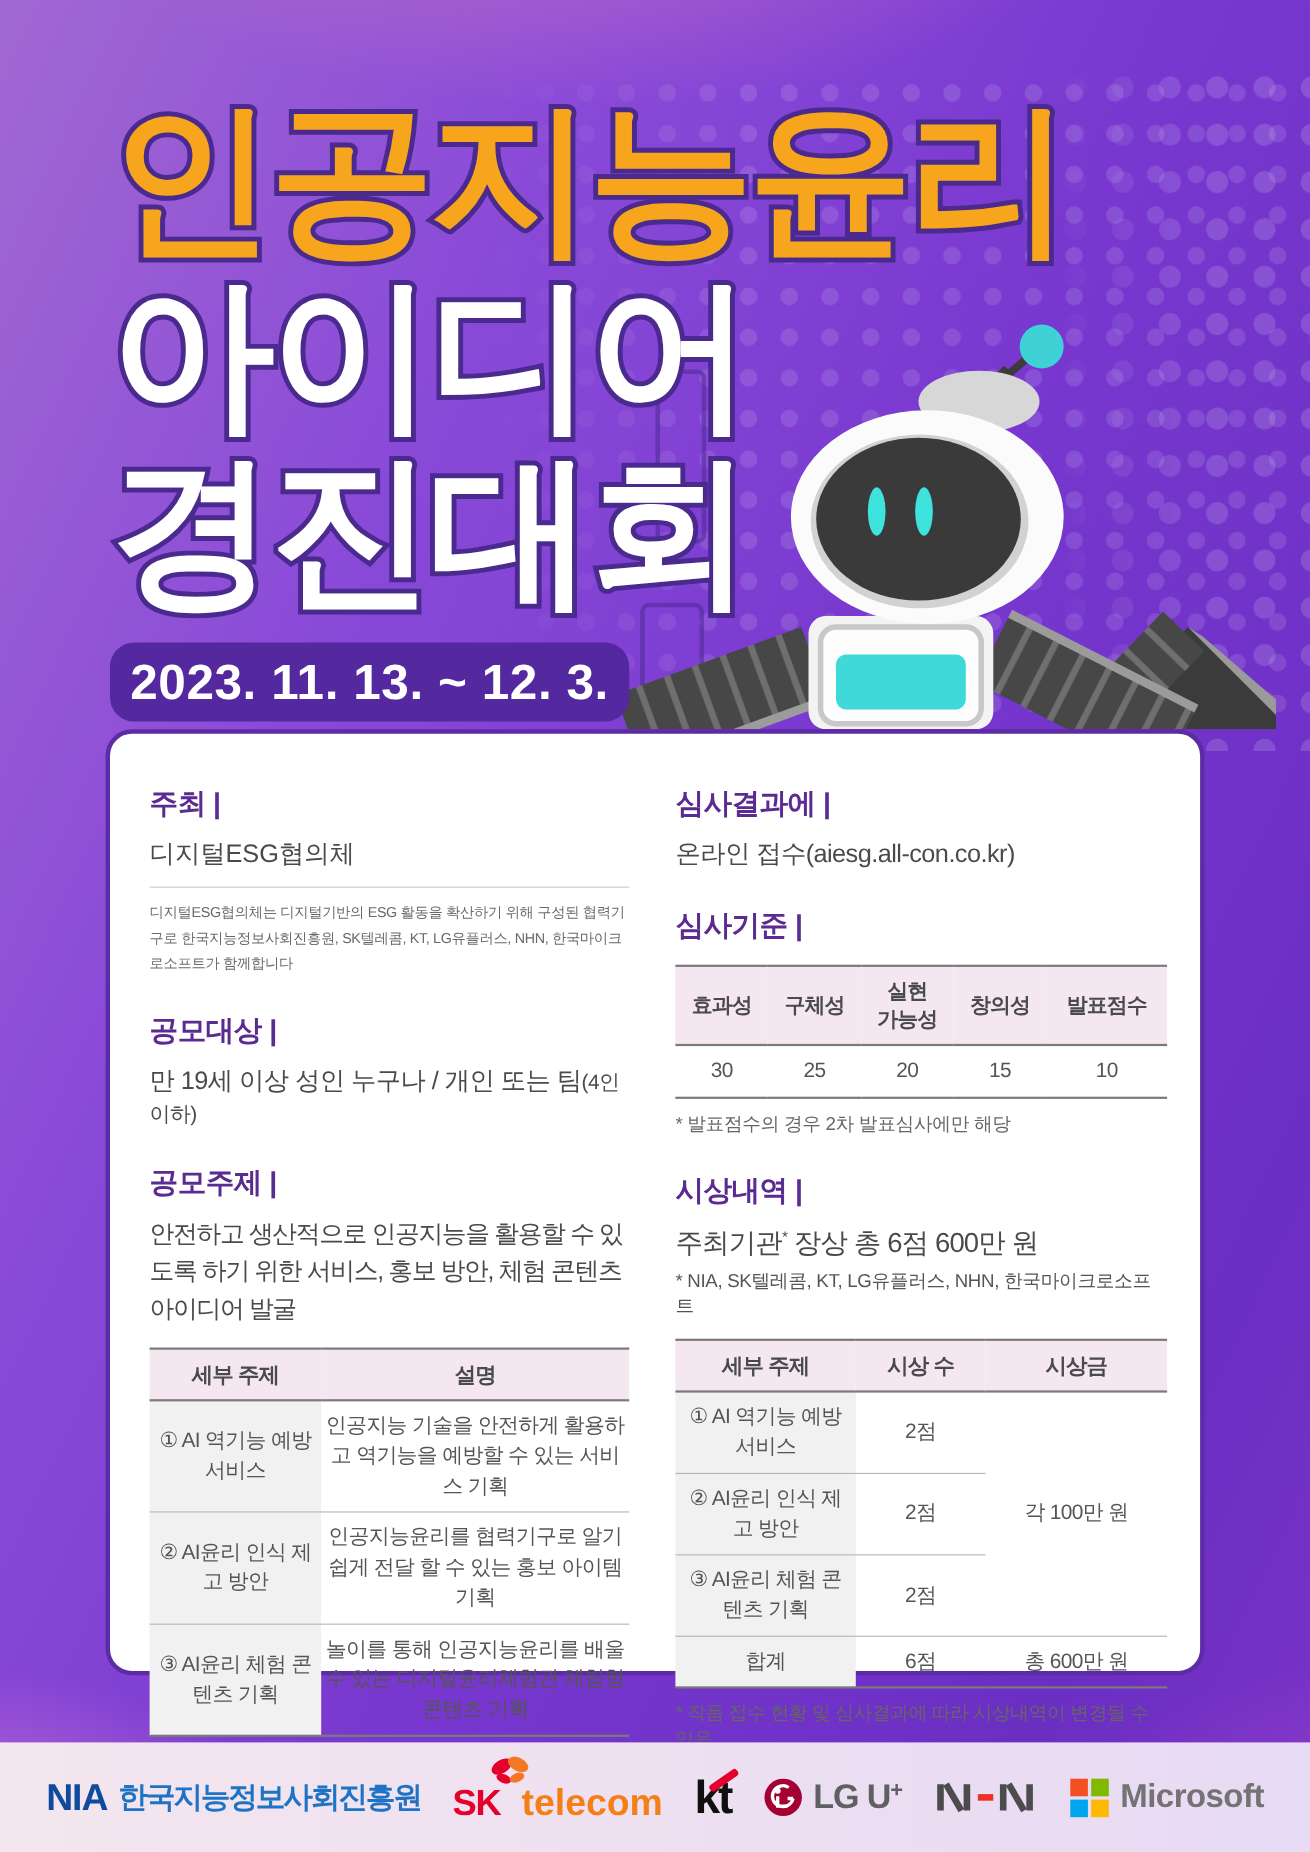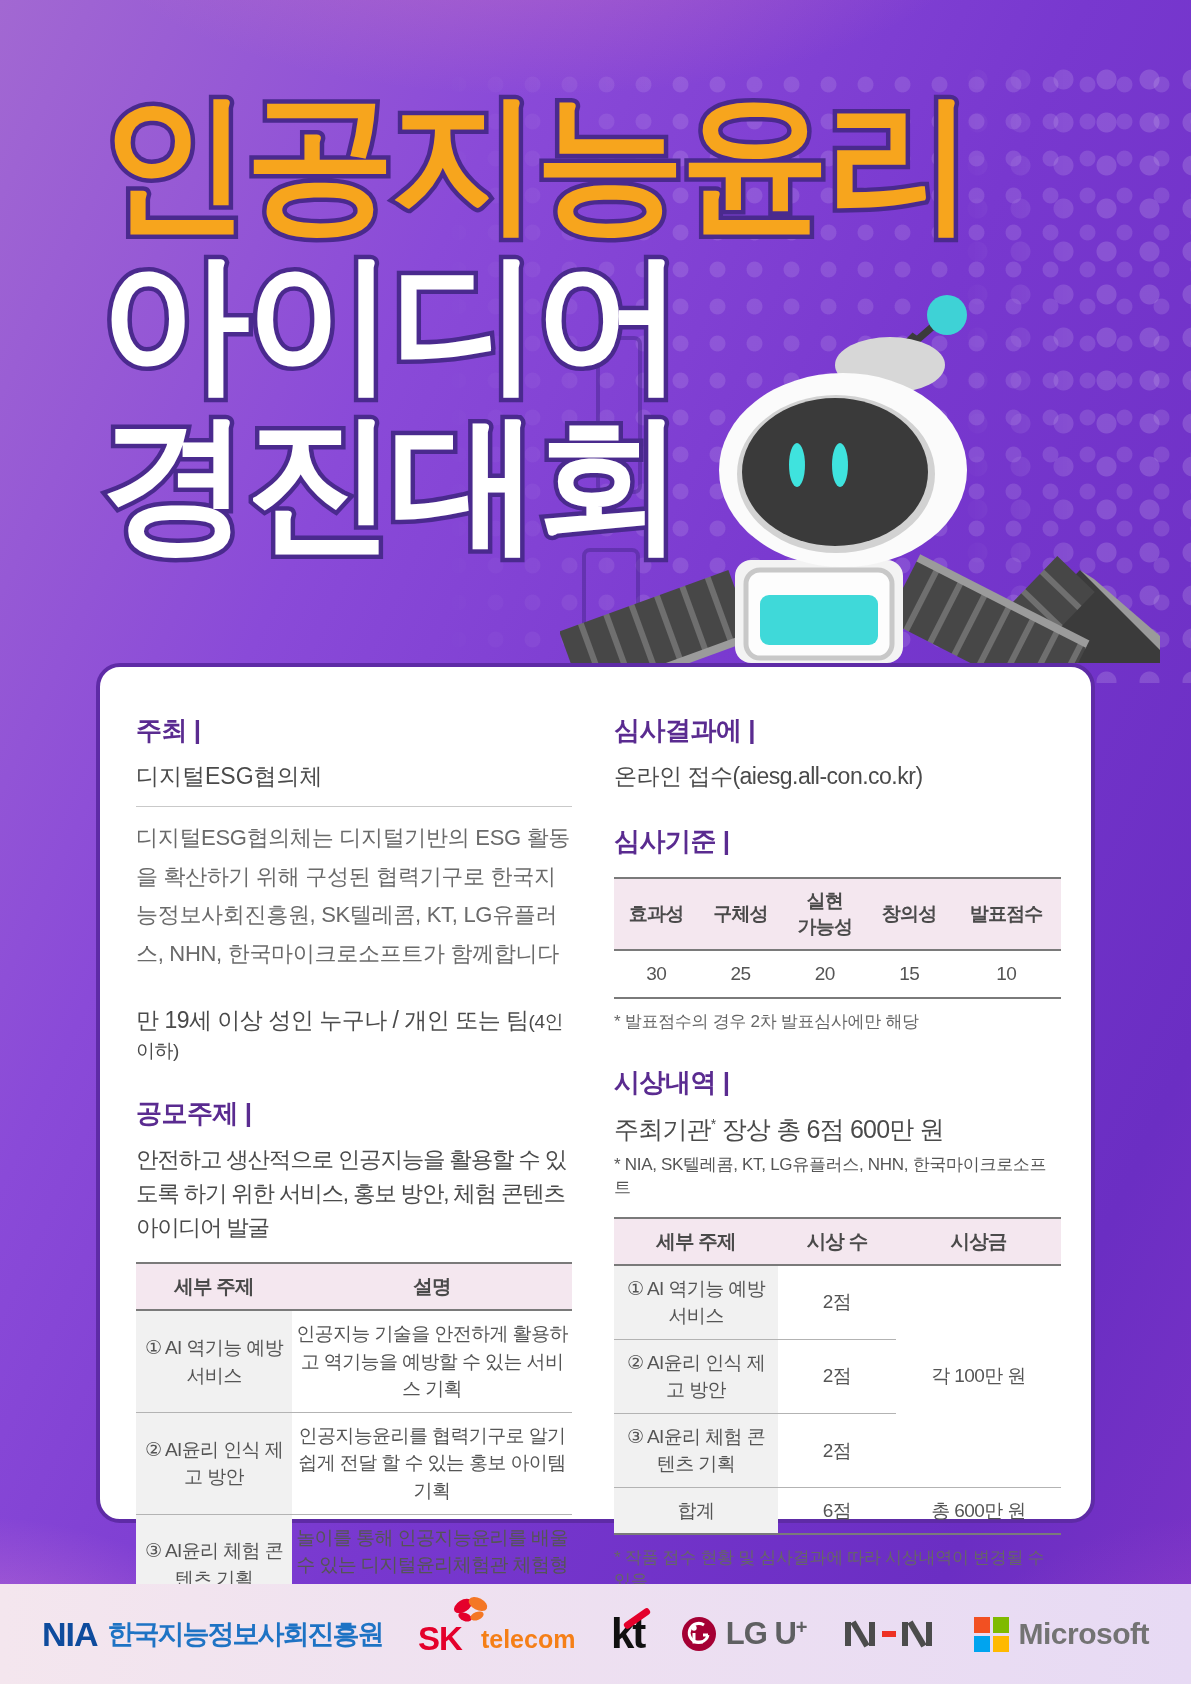--- a/index.html
+++ b/index.html
@@ -46,21 +46,21 @@
     border:4px solid #5e2ba6;border-radius:24px;z-index:3;box-sizing:border-box;
     padding:46px 30px 34px 36px;display:flex;gap:42px}
   .col-left{width:436px;flex:none}
   .col-right{flex:1;min-width:0}
   .card section{margin-top:32px}
   .card section:first-child{margin-top:0}
   h3.sec{color:#5a2b90;font-size:26px;font-weight:800;margin:0;letter-spacing:-0.5px}
 
   .host-name{font-size:23px;color:#4a4a4a;margin:13px 0 0}
   .host-rule{border:none;border-top:1px solid #c9c9c9;margin:14px 0 12px}
-  .host-desc{font-size:22px;color:#6a6a6a;line-height:1.75;margin:0;letter-spacing:-0.3px}
+  .host-desc{font-size:13px;color:#6a6a6a;line-height:1.75;margin:0;letter-spacing:-0.3px}
   .elig-text{font-size:23px;color:#4a4a4a;margin:13px 0 0;letter-spacing:-0.5px}
   .elig-small{font-size:19px}
   .theme-text{font-size:22.5px;color:#4a4a4a;line-height:1.5;margin:12px 0 0;letter-spacing:-1.2px}
 
   table.tbl{width:100%;border-collapse:collapse;margin-top:18px;
     border-top:2px solid #7a7a7a;border-bottom:2px solid #7a7a7a}
   .tbl th{background:#f4e7ef;color:#4a4a4a;font-weight:600;font-size:19.5px;padding:9px 3px;
     border-bottom:2px solid #7a7a7a;letter-spacing:-0.8px;vertical-align:middle}
   .tbl td{font-size:19px;color:#555;padding:9px 4px;text-align:center;line-height:1.45;letter-spacing:-0.6px}
   .topic-cell{background:#f1f1f1}
@@ -82,21 +82,21 @@
 
   
   .footer{position:absolute;left:0;bottom:0;width:100%;height:100px;z-index:4;
     background:linear-gradient(90deg,#f4e6ee,#e7daf4);
     display:flex;align-items:center;justify-content:space-between;padding:0 42px;box-sizing:border-box}
   .logo{display:flex;align-items:center}
   .nia-mark{font-size:34px;font-weight:900;color:#0e4b9d;letter-spacing:-1px}
   .nia-label{font-size:27px;font-weight:700;color:#1e73c4;margin-left:10px;letter-spacing:-2px}
   .sk-wrap{position:relative;padding-top:10px}
   .sk-mark{font-size:33px;font-weight:900;color:#e4002b;letter-spacing:-1px}
-  .sk-label{font-size:25px;font-weight:700;color:#f57f17;margin-left:19px}
+  .sk-label{font-size:34px;font-weight:700;color:#f57f17;margin-left:19px}
   .sk-butterfly{position:absolute;top:-16px;left:32px}
   .kt-wrap{position:relative}
   .kt-text{font-size:42px;font-weight:900;color:#101010;letter-spacing:-2px}
   .kt-slash{position:absolute;top:5px;right:-8px;width:30px;height:7px;background:#e4002b;
     border-radius:3px;transform:rotate(-35deg)}
   .lg-label{font-size:31px;font-weight:800;color:#5f6062;margin-left:8px;letter-spacing:-1px}
   .lg-plus{font-size:20px;font-weight:800;color:#5f6062;vertical-align:10px}
   .ms-squares{display:grid;grid-template-columns:16px 16px;grid-template-rows:16px 16px;gap:3px}
   .ms-sq1{background:#f25022}.ms-sq2{background:#7fba00}.ms-sq3{background:#00a4ef}.ms-sq4{background:#ffb900}
   .ms-label{font-size:30px;color:#737373;font-weight:600;margin-left:10px;letter-spacing:-0.5px}
@@ -149,32 +149,36 @@
     <ellipse cx="237" cy="195" rx="8" ry="22" fill="#3fe3de"></ellipse>
     <ellipse cx="280" cy="195" rx="8" ry="22" fill="#3fe3de"></ellipse>
   </svg>
 
   <div class="title-block">
     <span class="title-line tl-orange">인공지능윤리</span>
     <span class="title-line tl-white">아이디어</span>
     <span class="title-line tl-white">경진대회</span>
   </div>
 
+  <div class="date-badge">
+    <span>2023. 11. 13. ~ 12. 3.</span>
+  </div>
 
   <div class="card">
     <div class="col-left">
 
       <section>
         <h3 class="sec">주최 |</h3>
         <p class="host-name">디지털ESG협의체</p>
         <hr class="host-rule">
         <p class="host-desc">디지털ESG협의체는 디지털기반의 ESG 활동을 확산하기 위해 구성된 협력기구로 한국지능정보사회진흥원, SK텔레콤, KT, LG유플러스, NHN, 한국마이크로소프트가 함께합니다</p>
       </section>
 
       <section>
+        <h3 class="sec">공모대상 |</h3>
         <p class="elig-text"><span>만 19세 이상 성인 누구나 / 개인 또는 팀</span><span class="elig-small">(4인 이하)</span></p>
       </section>
 
       <section>
         <h3 class="sec">공모주제 |</h3>
         <p class="theme-text">안전하고 생산적으로 인공지능을 활용할 수 있도록 하기 위한 서비스, 홍보 방안, 체험 콘텐츠 아이디어 발굴</p>
         <table class="tbl theme-tbl">
           <thead>
             <tr>
               <th class="col-topic">세부 주제</th>

